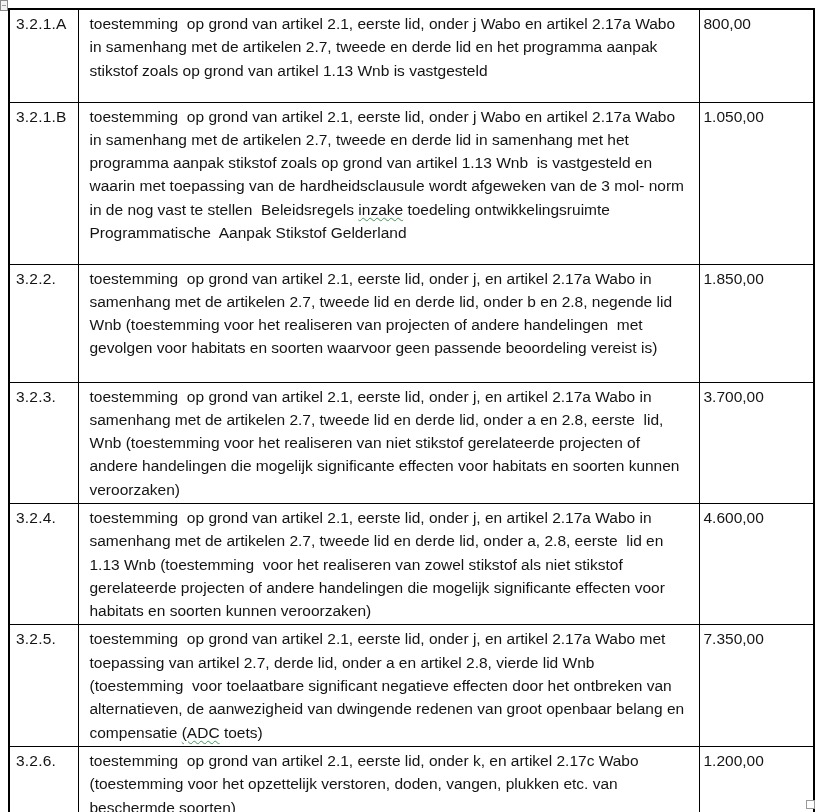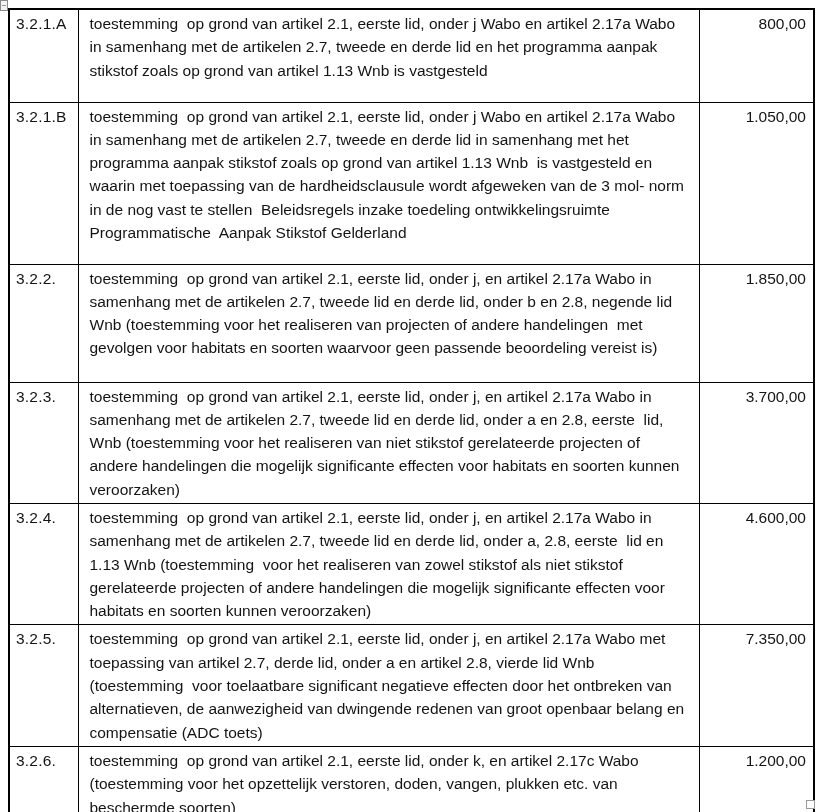--- a/index.html
+++ b/index.html
@@ -42,28 +42,28 @@
     padding: 2px 2px 2px 6px;
     letter-spacing: 0.2px;
   }
   td.desc {
     padding: 2px 10px 2px 11px;
     white-space: pre-wrap;
     margin-left: 8px;
   }
   td.amount {
     padding: 2px 7px 2px 4px;
-    text-align: right;
   }
   tr.r1 { height: 93px; }
   tr.r2 { height: 162px; }
   tr.r3, tr.r4, tr.r5, tr.r6 { height: 118px; }
   tr.r7 { height: 66px; }
 
   .sp-green {
+    text-decoration: underline;
     text-decoration-style: wavy;
     text-decoration-color: #3a9a52;
     text-decoration-thickness: 1px;
     text-underline-offset: 2px;
     text-align: center;
   }
 
   .anchor-marker {
     position: absolute;
     left: 0px;

